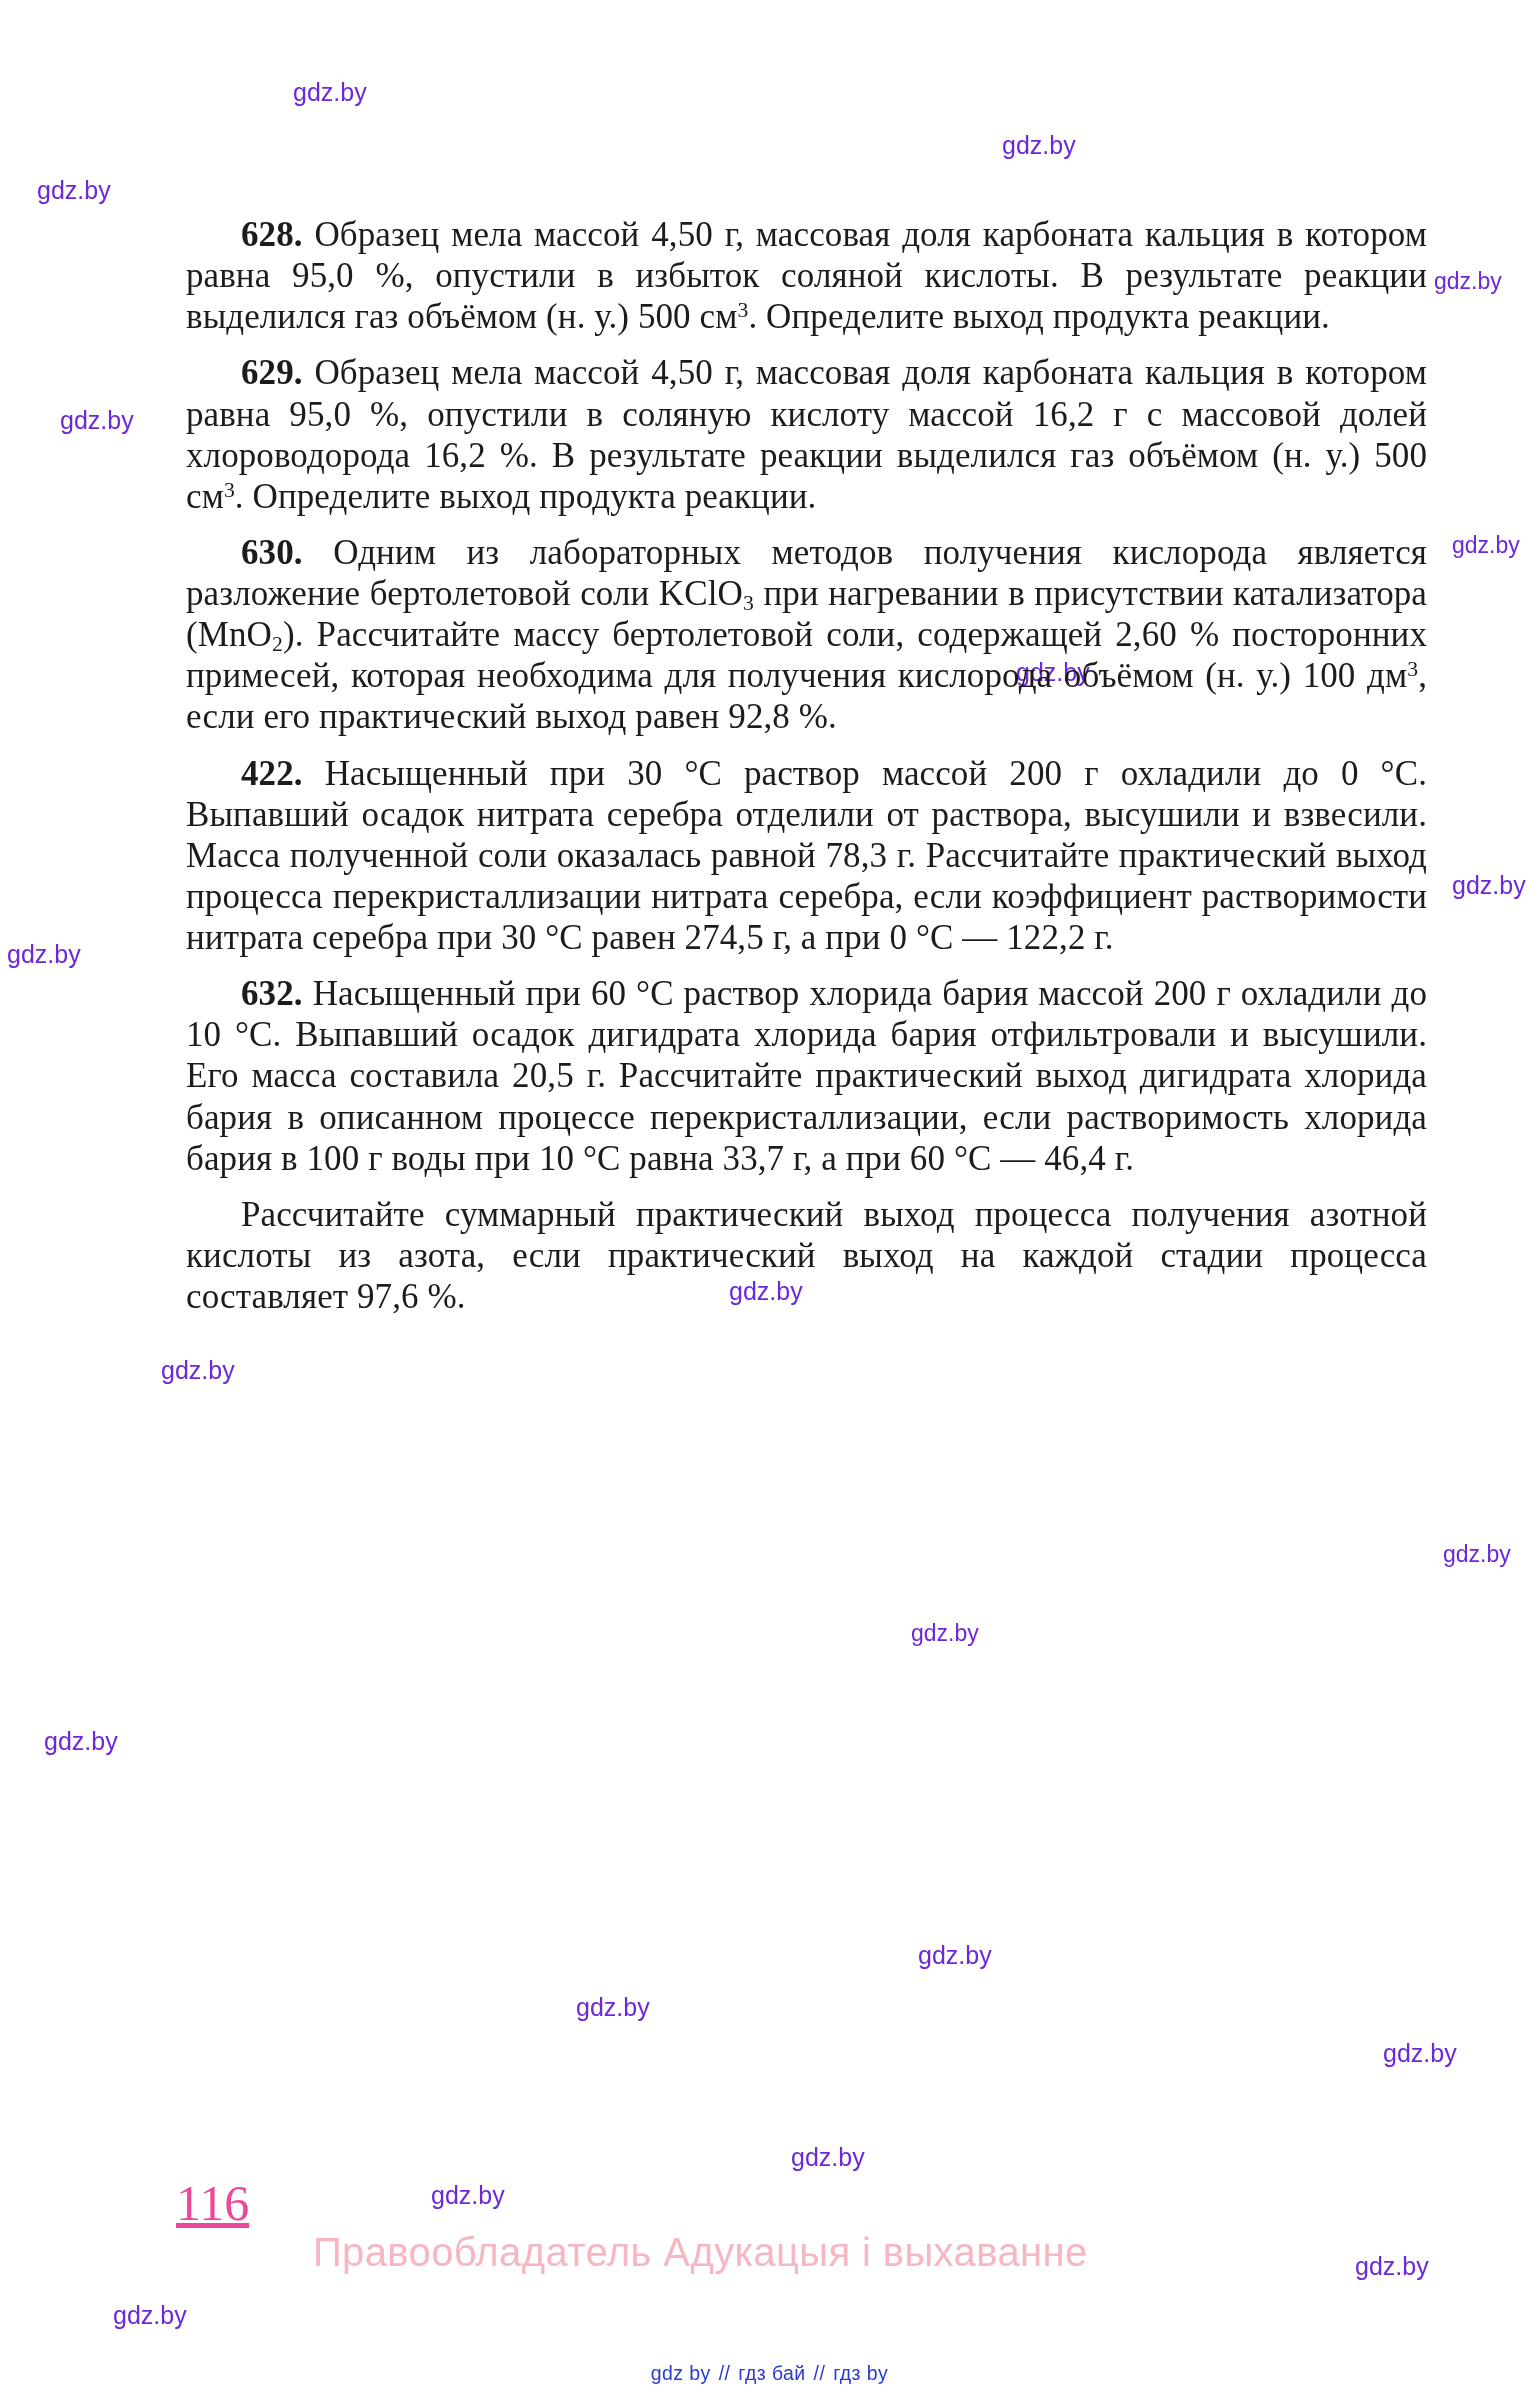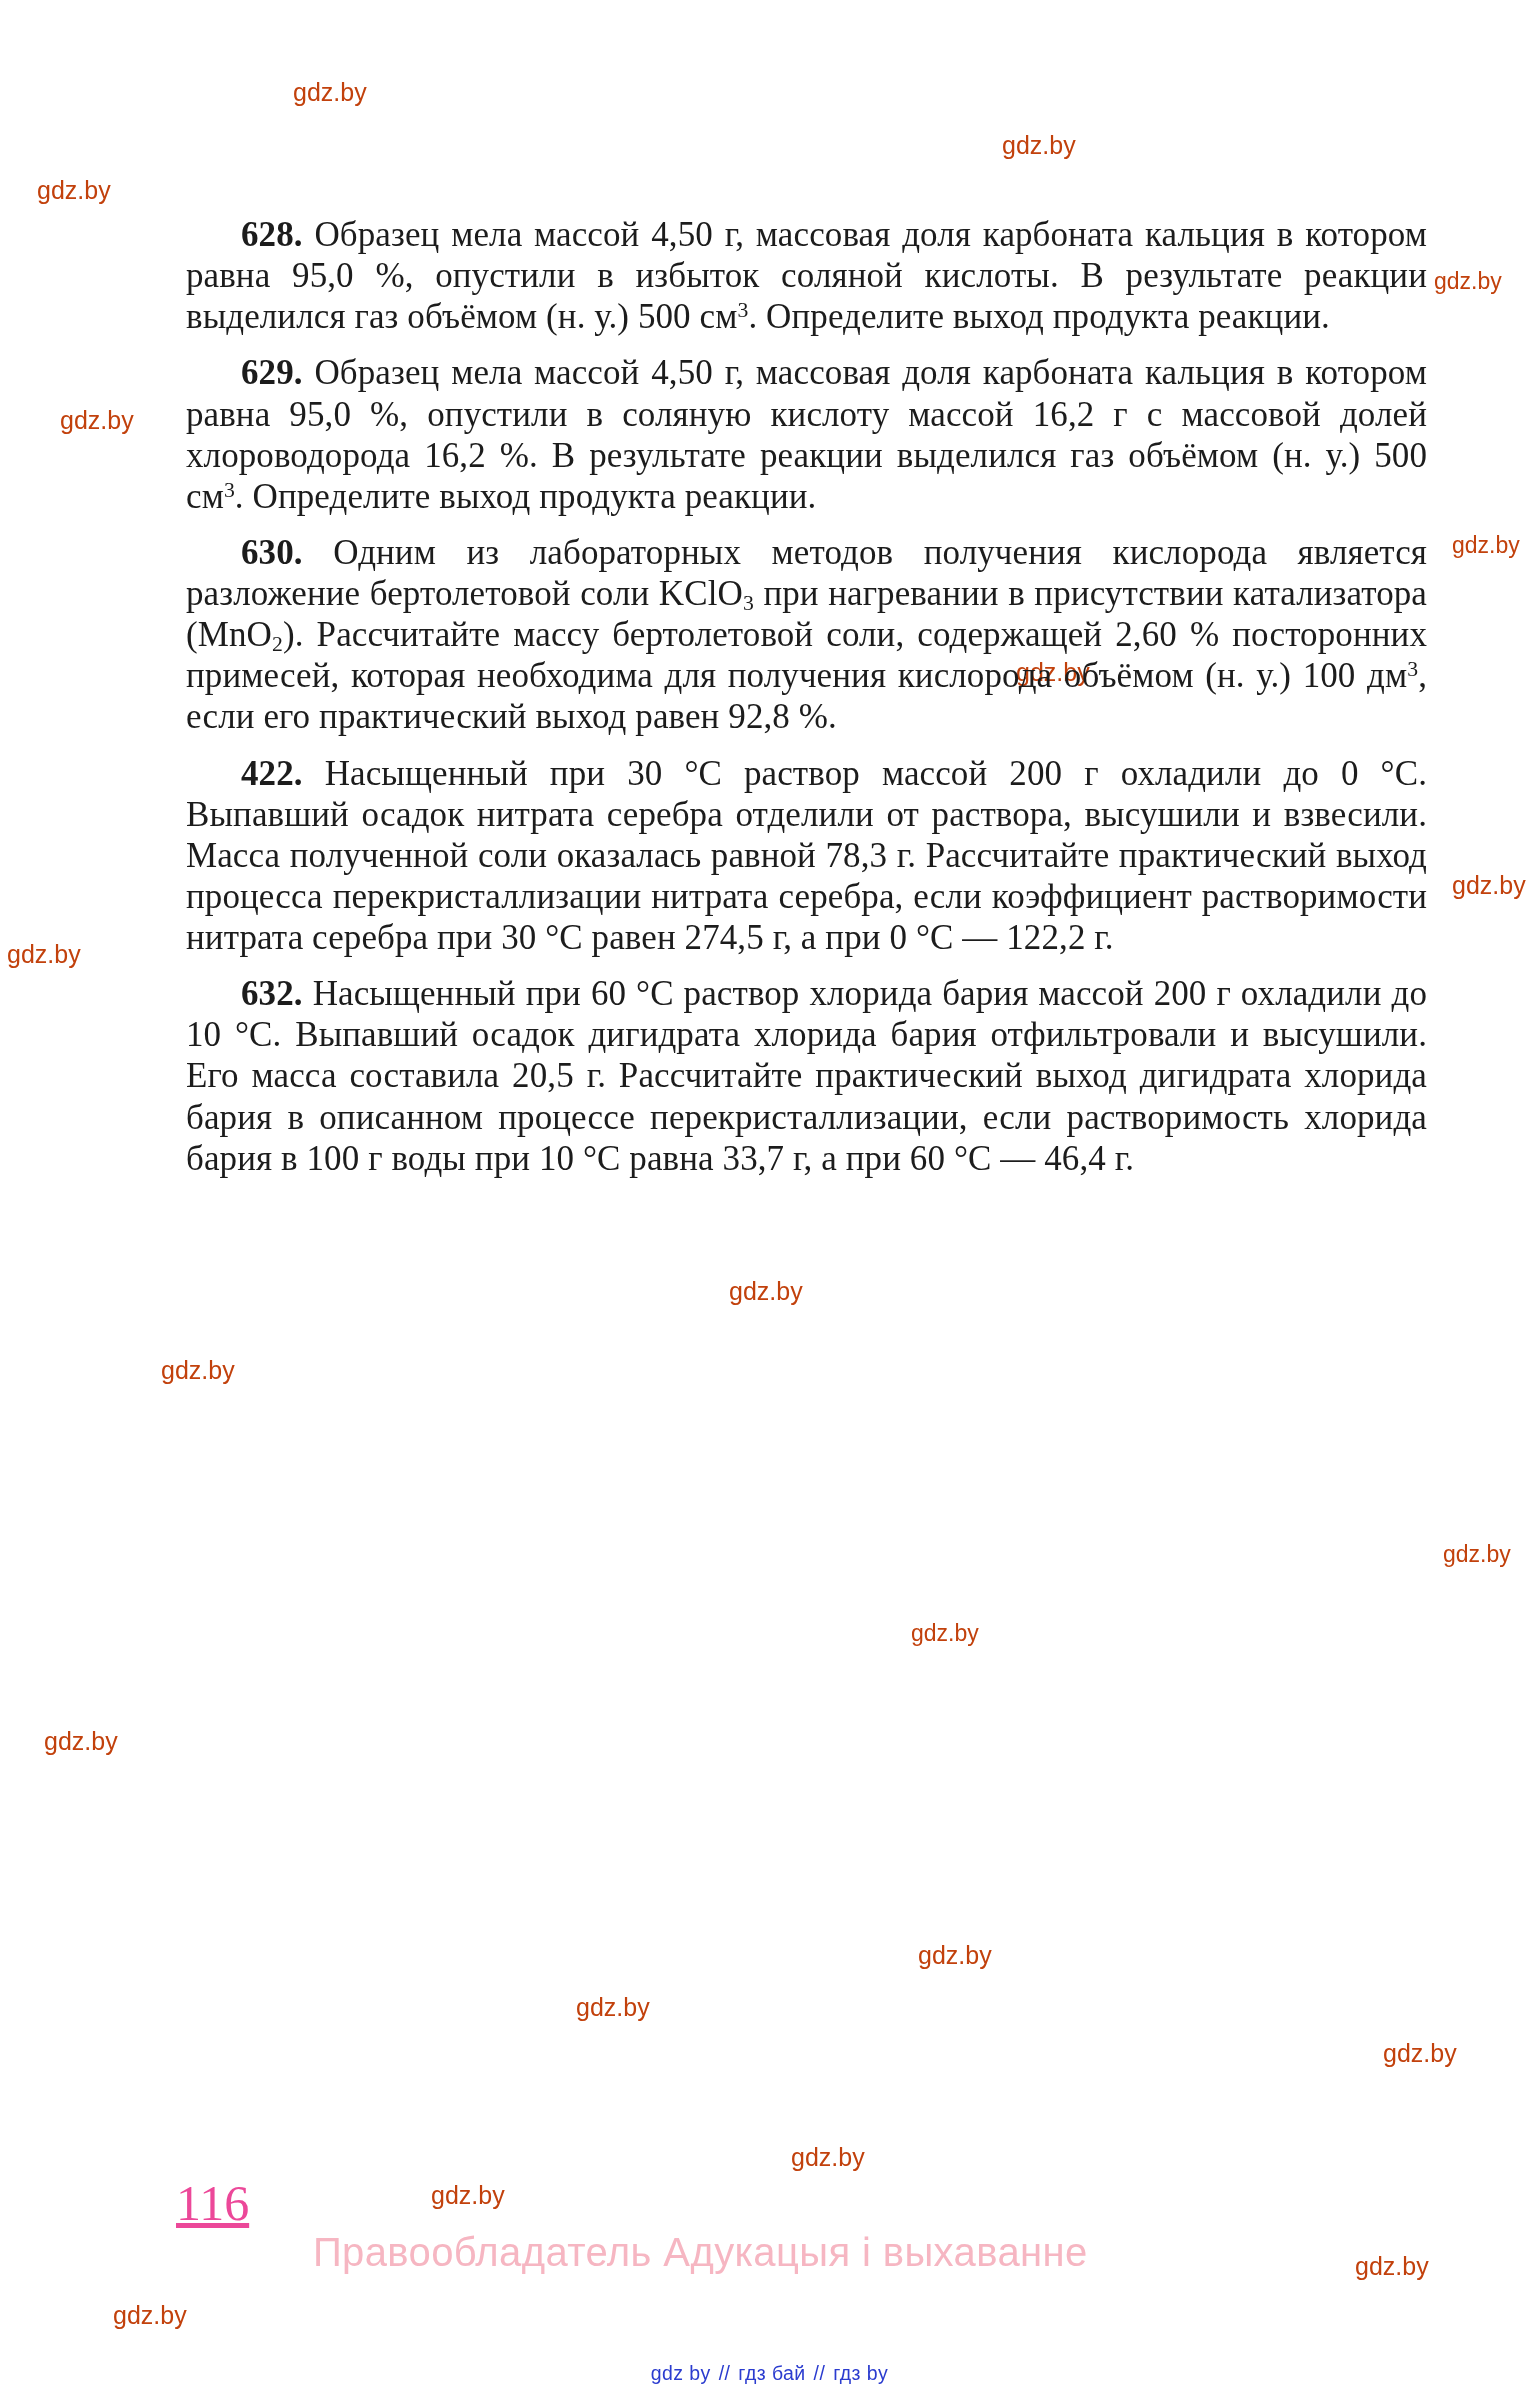--- a/index.html
+++ b/index.html
@@ -108,21 +108,21 @@
     font-size: 19.5px;
     color: #2b3ccf;
     letter-spacing: 0.4px;
   }
   .footer-links .sep { padding: 0 8px; }
 
   
   .wm {
     position: absolute;
     font-family: "Liberation Sans", "DejaVu Sans", sans-serif;
-    color: #c2410c;
+    color: #6d28d9;
     white-space: nowrap;
   }
 </style>
 </head>
 <body>
 
 <div class="page">
 
 
   <div id="watermark-layer">
@@ -170,20 +170,23 @@
       <span class="num">422.</span>
       <span>Насыщенный при 30 °C раствор массой 200 г охладили до 0 °C. Выпавший осадок нитрата серебра отделили от раствора, высушили и взвесили. Масса полученной соли оказалась равной 78,3 г. Рассчитайте практический выход процесса перекристаллизации нитрата серебра, если коэффициент растворимости нитрата серебра при 30 °C равен 274,5 г, а при 0 °C — 122,2 г.</span>
     </p>
 
     <p class="task">
       <span class="num">632.</span>
       <span>Насыщенный при 60 °C раствор хлорида бария массой 200 г охладили до 10 °C. Выпавший осадок дигидрата хлорида бария отфильтровали и высушили. Его масса составила 20,5 г. Рассчитайте практический выход дигидрата хлорида бария в описанном процессе перекристаллизации, если растворимость хлорида бария в 100 г воды при 10 °C равна 33,7 г, а при 60 °C — 46,4 г.</span>
     </p>
 
 
+    <p class="task cont">
+      <span class="lead"></span><span>Рассчитайте суммарный практический выход процесса получения азотной кислоты из азота, если практический выход на каждой стадии процесса составляет 97,6 %.</span>
+    </p>
 
   </div>
 
   <div class="page-number">116</div>
 
   <div class="rights-line">Правообладатель Адукацыя і выхаванне</div>
 
   <div class="footer-links">
     <span>gdz by</span><span class="sep">//</span><span>гдз бай</span><span class="sep">//</span><span>гдз by</span>
   </div>

